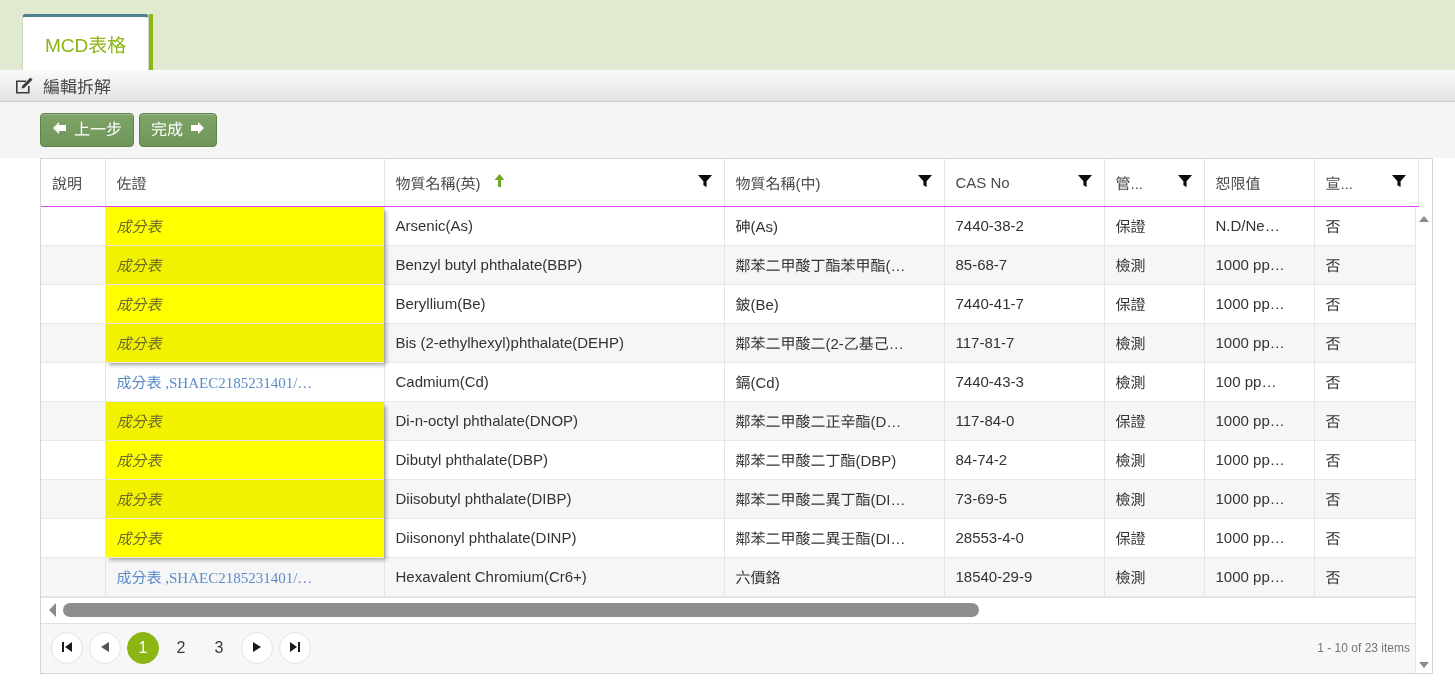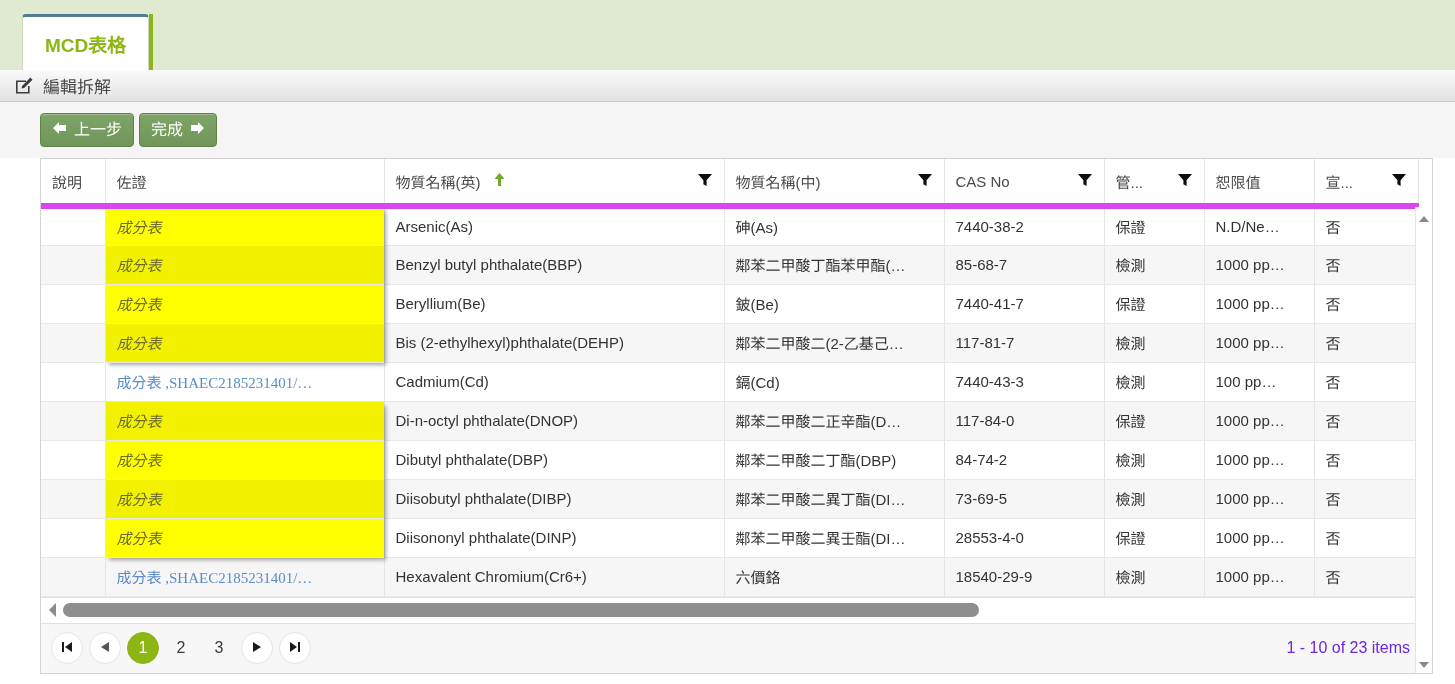--- a/index.html
+++ b/index.html
@@ -35,21 +35,21 @@
   .tab {
     background: #ffffff;
     border: 1px solid #cfd8c4;
     border-bottom: none;
     border-top: 3px solid #4f7d92;
     border-radius: 4px 4px 0 0;
     padding: 0 22px;
     display: flex;
     align-items: center;
     font-size: 19px;
-    font-weight: bold;
+    font-weight: normal;
     color: #8cb614;
     position: relative;
     top: 0;
     min-width: 96px;
     justify-content: center;
     box-sizing: border-box;
   }
   .tab-accent {
     width: 4px;
     background: #8cb614;
@@ -125,21 +125,21 @@
     text-align: left;
     overflow: hidden;
     white-space: nowrap;
     text-overflow: ellipsis;
     box-sizing: border-box;
     height: 39px;
     vertical-align: middle;
   }
   table.grid th {
     background: #ffffff;
-    border-bottom: 6px solid #d946ef;
+    border-bottom: 1px solid #d946ef;
     color: #4a4a4a;
     font-weight: normal;
     font-size: 15px;
     height: 47px;
     position: relative;
   }
   table.grid th .th-inner {
     display: flex;
     align-items: center;
     justify-content: space-between;
@@ -269,22 +269,22 @@
     border: 1px solid transparent;
     box-sizing: border-box;
   }
   .pg-num.active {
     background: #8cb614;
     color: #ffffff;
     border-color: #8cb614;
   }
   .pager-right {
     margin-left: auto;
-    font-size: 16px;
-    color: #6d28d9;
+    font-size: 12px;
+    color: #737373;
     padding-right: 6px;
   }
 </style>
 </head>
 <body>
 
 <div class="tabstrip">
   <div class="tabstrip-inner">
     <div class="tab">
       <span>MCD表格</span>

